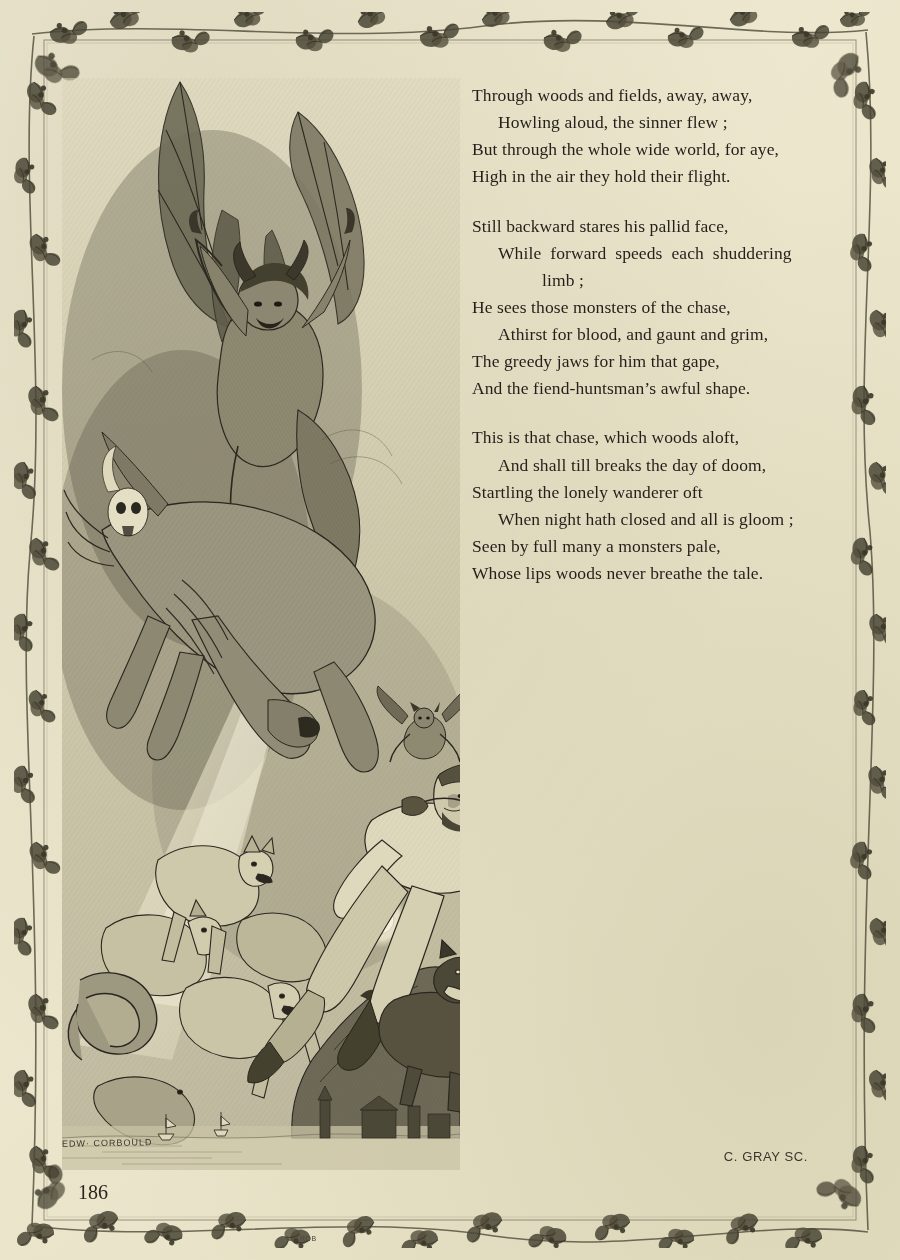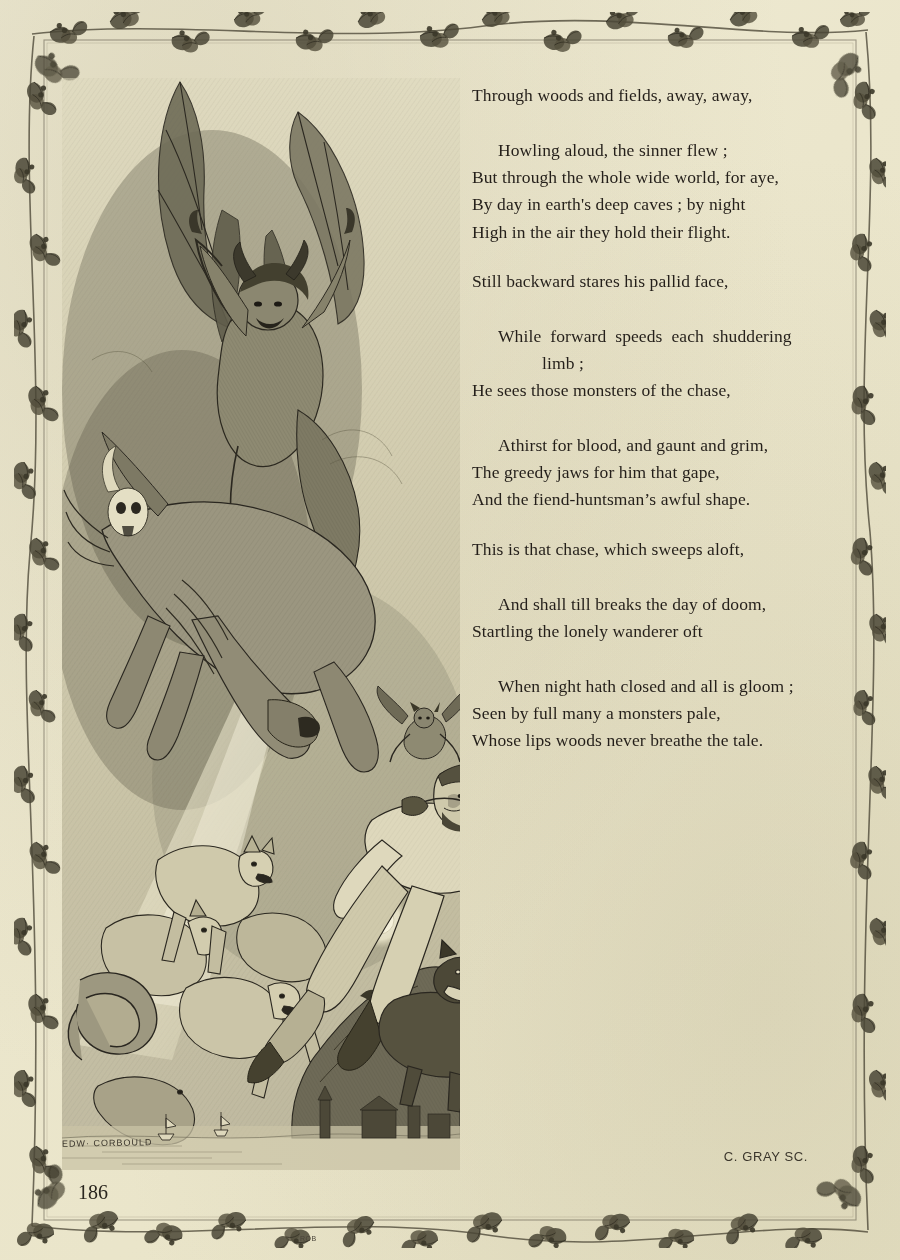--- a/index.html
+++ b/index.html
@@ -60,21 +60,21 @@
     left: 410px;
     top: 22px;
     width: 360px;
     font-size: 17.5px;
     line-height: 1.55;
     letter-spacing: .1px;
     color: #241f1a;
   }
   .stanza { margin-bottom: 22px; }
   .line { white-space: pre-wrap; }
-  .line.ind1 { padding-left: 26px; margin-top: 28px; }
+  .line.ind1 { padding-left: 26px; }
   .line.ind2 { padding-left: 70px; }
 
   
   .engraver-left {
     position: absolute;
     left: 62px;
     bottom: 112px;
     font-family: "Liberation Sans", sans-serif;
     font-size: 9px;
     letter-spacing: 1px;
@@ -548,36 +548,35 @@
         </g>
       </svg>
     </div>
 
     <div class="poem">
 
       <div class="stanza">
         <div class="line">Through woods and fields, away, away,</div>
         <div class="line ind1">Howling aloud, the sinner flew ;</div>
         <div class="line">But through the whole wide world, for aye,</div>
-        <div class="line">By day in earth's deep caves ; by night</div>
         <div class="line">High in the air they hold their flight.</div>
       </div>
 
       <div class="stanza">
         <div class="line">Still backward stares his pallid face,</div>
         <div class="line ind1">While  forward  speeds  each  shuddering</div>
         <div class="line ind2">limb ;</div>
         <div class="line">He sees those monsters of the chase,</div>
         <div class="line ind1">Athirst for blood, and gaunt and grim,</div>
         <div class="line">The greedy jaws for him that gape,</div>
         <div class="line">And the fiend-huntsman’s awful shape.</div>
       </div>
 
       <div class="stanza">
-        <div class="line">This is that chase, which sweeps aloft,</div>
+        <div class="line">This is that chase, which woods aloft,</div>
         <div class="line ind1">And shall till breaks the day of doom,</div>
         <div class="line">Startling the lonely wanderer oft</div>
         <div class="line ind1">When night hath closed and all is gloom ;</div>
         <div class="line">Seen by full many a monsters pale,</div>
         <div class="line">Whose lips woods never breathe the tale.</div>
       </div>
 
     </div>
   </div>
 

